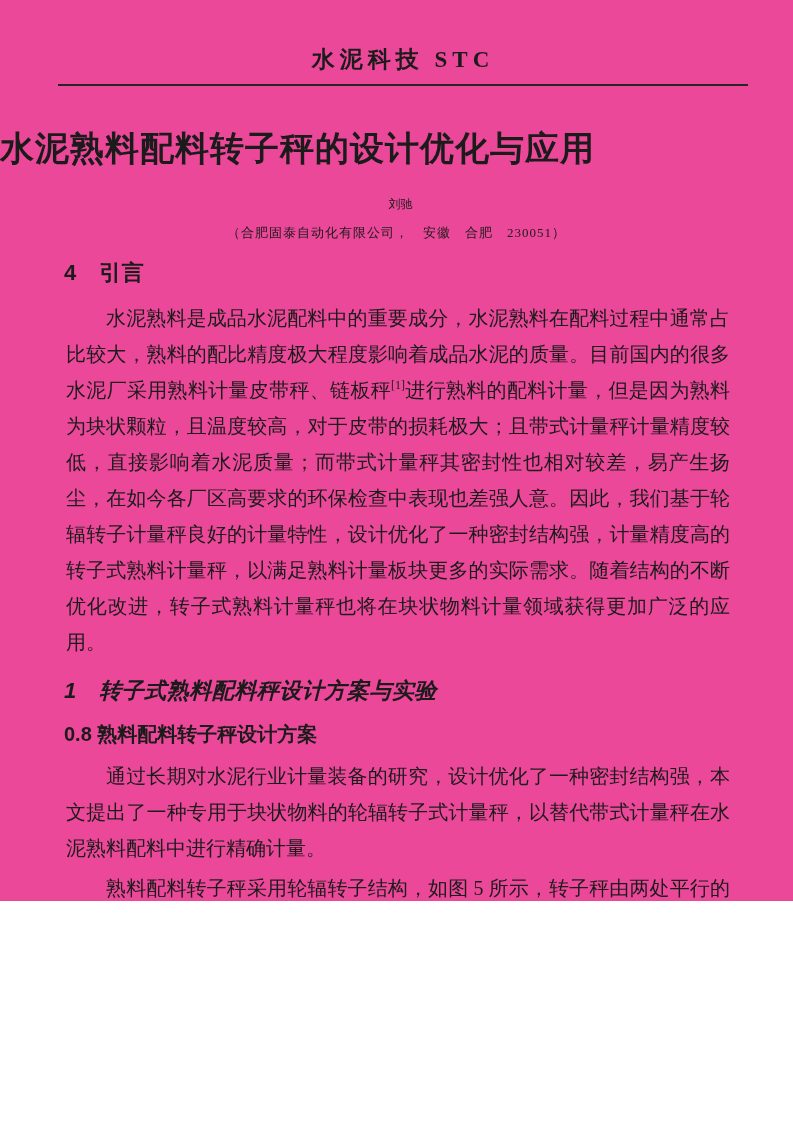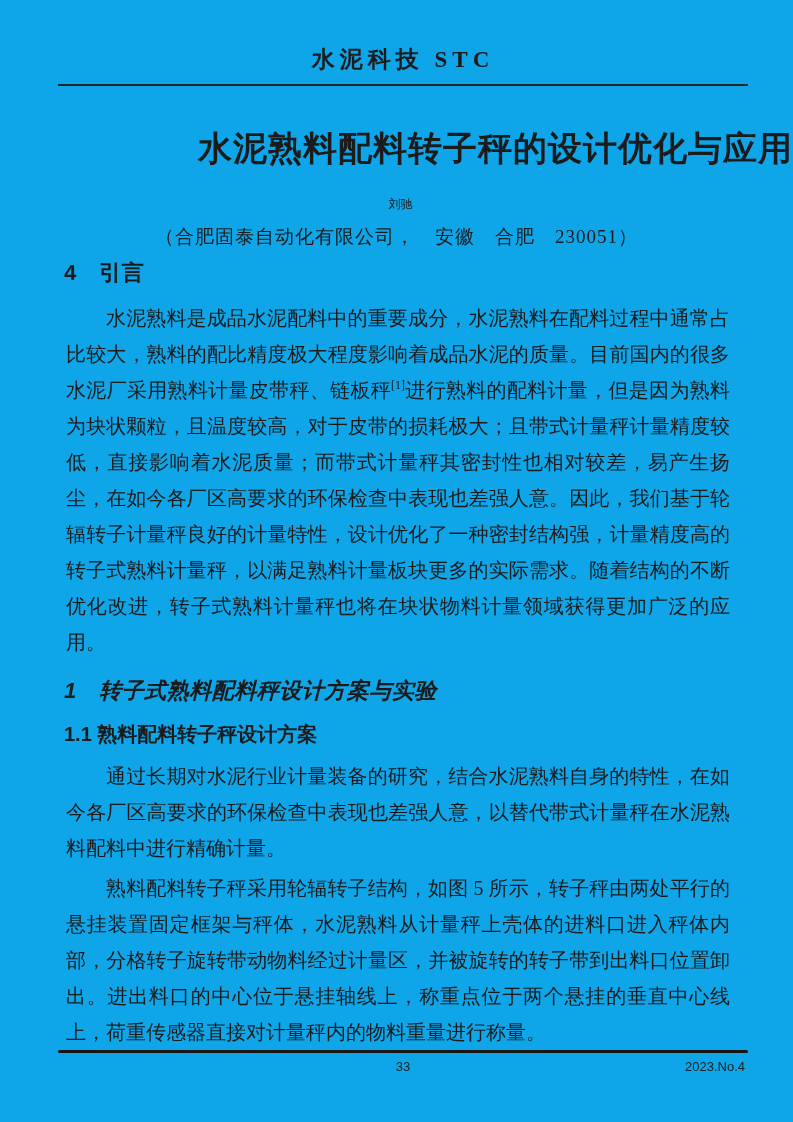--- a/index.html
+++ b/index.html
@@ -3,22 +3,22 @@
 <meta charset="utf-8">
 <style>
   html, body {
     margin: 0;
     padding: 0;
     background: #ffffff;
   }
   .page {
     position: relative;
     width: 793px;
-    height: 1122px;
-    background: #0ea5e9;
+    height: 901px;
+    background: #ec4899;
     overflow: hidden;
     font-family: "Liberation Serif", "DejaVu Serif", serif;
     color: #1b1b1b;
   }
   
   .journal-header {
     position: absolute;
     top: 44px;
     left: 58px;
     width: 690px;
@@ -31,41 +31,41 @@
     font-weight: 600;
     letter-spacing: 5px;
     font-style: normal;
   }
   
   .article-title {
     position: absolute;
     top: 126px;
     left: 0;
     width: 793px;
-    text-align: right;
+    text-align: left;
     font-family: "Liberation Sans", "DejaVu Sans", sans-serif;
     font-weight: bold;
     font-size: 34px;
     letter-spacing: 1px;
   }
   .author {
     position: absolute;
     top: 196px;
     left: 4px;
     width: 793px;
     text-align: center;
     font-size: 12px;
   }
   .affiliation {
     position: absolute;
     top: 224px;
     left: 0;
     width: 793px;
     text-align: center;
-    font-size: 19px;
+    font-size: 13px;
     letter-spacing: 1px;
   }
   
   .content {
     position: absolute;
     top: 258px;
     left: 64px;
     width: 666px;
   }
   .sec-heading {
@@ -148,23 +148,23 @@
   <div class="affiliation">（合肥固泰自动化有限公司，　安徽　合肥　230051）</div>
 
   <div class="content">
 
     <h2 class="sec-heading">4　引言</h2>
 
     <p class="body-para"><span>水泥熟料是成品水泥配料中的重要成分，水泥熟料在配料过程中通常占比较大，熟料的配比精度极大程度影响着成品水泥的质量。目前国内的很多水泥厂采用熟料计量皮带秤、链板秤</span><sup class="ref-sup">[1]</sup><span>进行熟料的配料计量，但是因为熟料为块状颗粒，且温度较高，对于皮带的损耗极大；且带式计量秤计量精度较低，直接影响着水泥质量；而带式计量秤其密封性也相对较差，易产生扬尘，在如今各厂区高要求的环保检查中表现也差强人意。因此，我们基于轮辐转子计量秤良好的计量特性，设计优化了一种密封结构强，计量精度高的转子式熟料计量秤，以满足熟料计量板块更多的实际需求。随着结构的不断优化改进，转子式熟料计量秤也将在块状物料计量领域获得更加广泛的应用。</span></p>
 
     <h2 class="sec-heading level1">1　转子式熟料配料秤设计方案与实验</h2>
 
-    <h3 class="subsec-heading">1.1 熟料配料转子秤设计方案</h3>
+    <h3 class="subsec-heading">0.8 熟料配料转子秤设计方案</h3>
 
-    <p class="body-para">通过长期对水泥行业计量装备的研究，结合水泥熟料自身的特性，在如今各厂区高要求的环保检查中表现也差强人意，以替代带式计量秤在水泥熟料配料中进行精确计量。</p>
+    <p class="body-para">通过长期对水泥行业计量装备的研究，设计优化了一种密封结构强，本文提出了一种专用于块状物料的轮辐转子式计量秤，以替代带式计量秤在水泥熟料配料中进行精确计量。</p>
 
     <p class="body-para">熟料配料转子秤采用轮辐转子结构，如图 5 所示，转子秤由两处平行的悬挂装置固定框架与秤体，水泥熟料从计量秤上壳体的进料口进入秤体内部，分格转子旋转带动物料经过计量区，并被旋转的转子带到出料口位置卸出。进出料口的中心位于悬挂轴线上，称重点位于两个悬挂的垂直中心线上，荷重传感器直接对计量秤内的物料重量进行称量。</p>
 
   </div>
 
   <div class="footer-rule"></div>
 
   <div class="page-footer">
     <span class="page-number">33</span>
     <span class="issue-label">2023.No.4</span>

